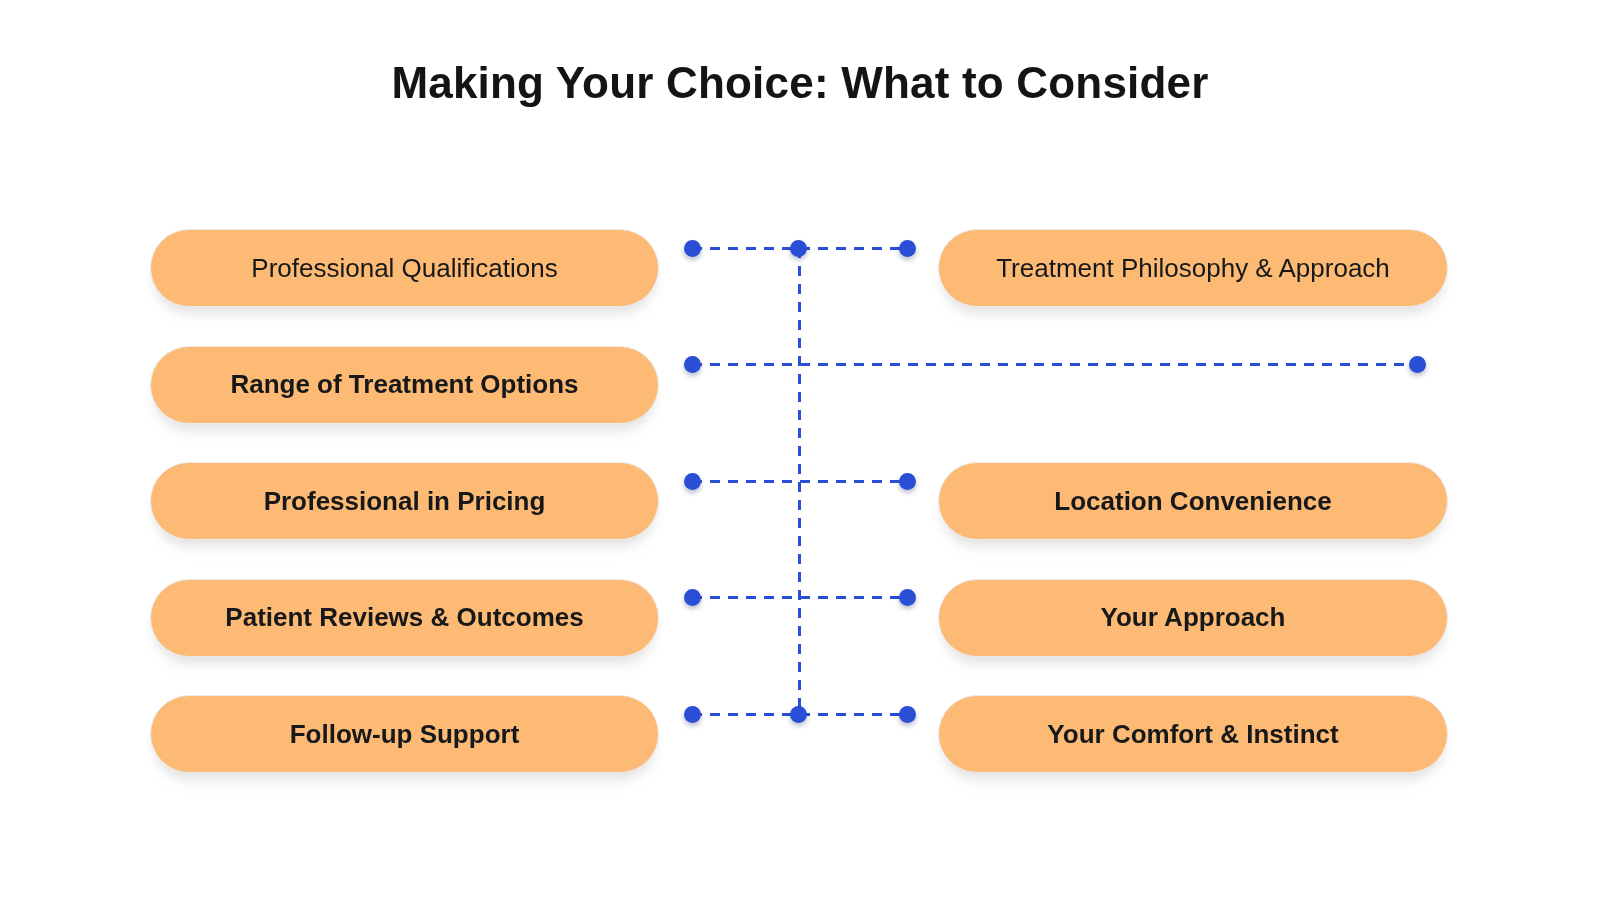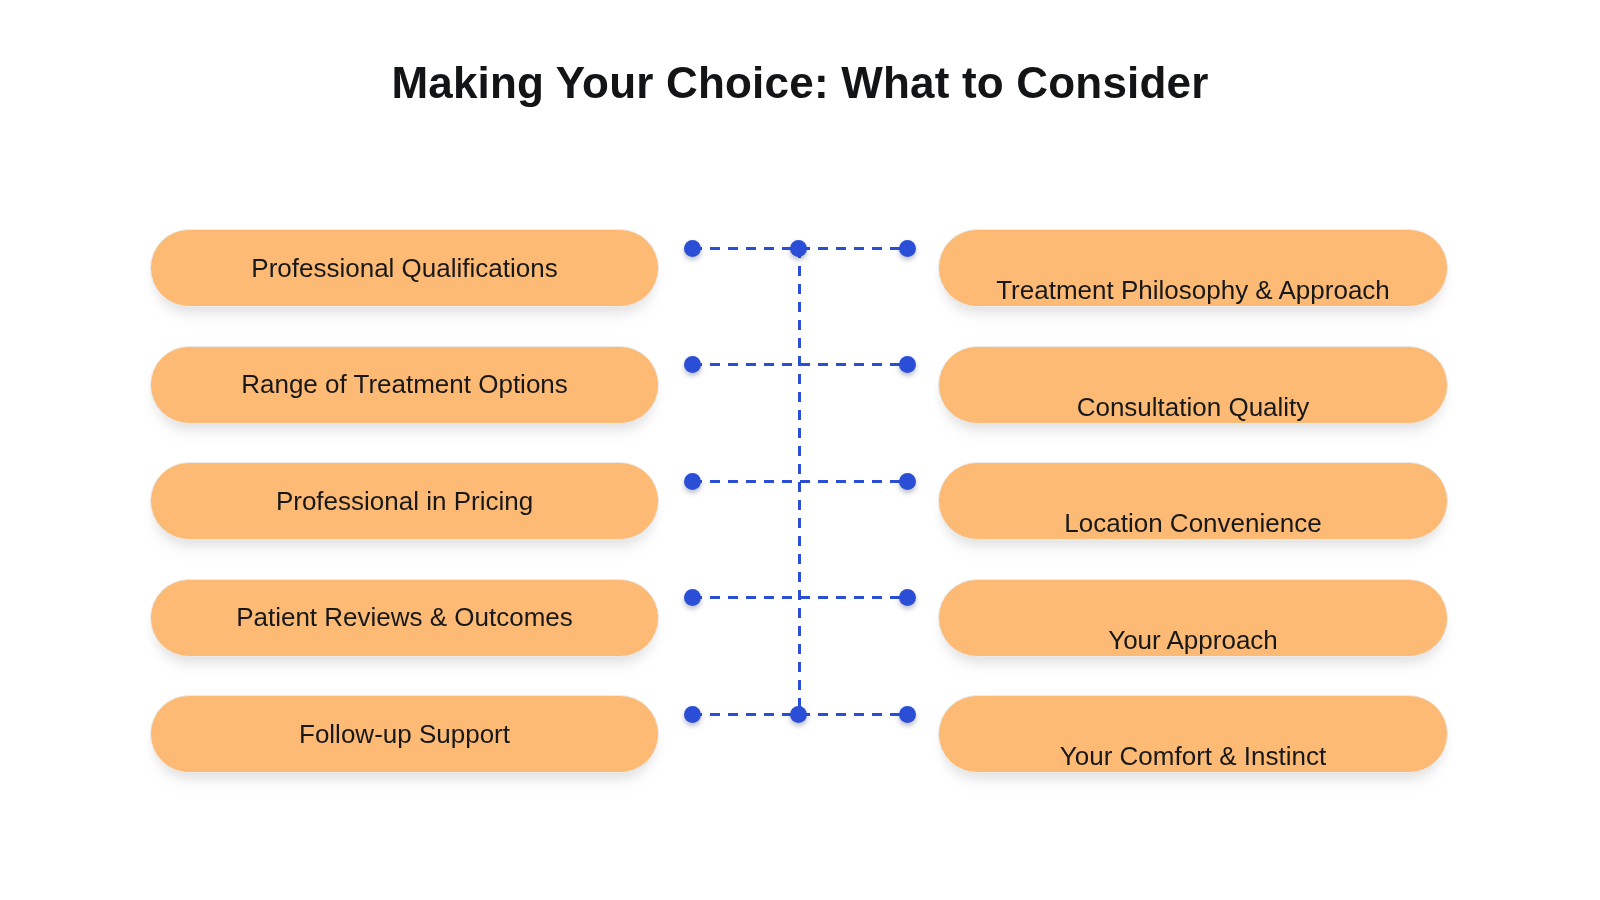--- a/index.html
+++ b/index.html
@@ -34,35 +34,35 @@
     left: 647.5px;
     top: 39px;
     width: 3px;
     height: 466px;
     background: repeating-linear-gradient(180deg, var(--accent) 0 10px, transparent 10px 18px);
   }
   .row {
     display: flex;
     height: 78px;
   }
-  .row + .row { margin-top: 38.5px; }
+  .row + .row { margin-top: 38.5px; font-weight: bold; }
   .card {
     width: 509px;
     height: 78px;
     box-sizing: border-box;
     background: #fdba74;
     border: 1.5px solid #ebebeb;
     border-radius: 39px;
     display: flex;
     align-items: center;
     justify-content: center;
     box-shadow: 0 8px 10px -2px rgba(0,0,0,0.07), 0 16px 20px -8px rgba(0,0,0,0.05);
     margin-top: 20px;
   }
-  .card-right { width: 510px; align-items: flex-end; }
+  .card-right { width: 510px; }
   .card-label {
     font-size: 26px;
     color: #17181a;
     white-space: nowrap;
   }
   .connector {
     flex: 1;
     position: relative;
   }
   .dash-line {
@@ -116,23 +116,20 @@
 
     <div class="row">
       <div class="card">
         <span class="card-label">Range of Treatment Options</span>
       </div>
       <div class="connector">
         <span class="dash-line"></span>
         <span class="dot dot-left"></span>
         <span class="dot dot-right"></span>
       </div>
-      <div class="card card-right">
-        <span class="card-label">Consultation Quality</span>
-      </div>
     </div>
 
     <div class="row">
       <div class="card">
         <span class="card-label">Professional in Pricing</span>
       </div>
       <div class="connector">
         <span class="dash-line"></span>
         <span class="dot dot-left"></span>
         <span class="dot dot-right"></span>

